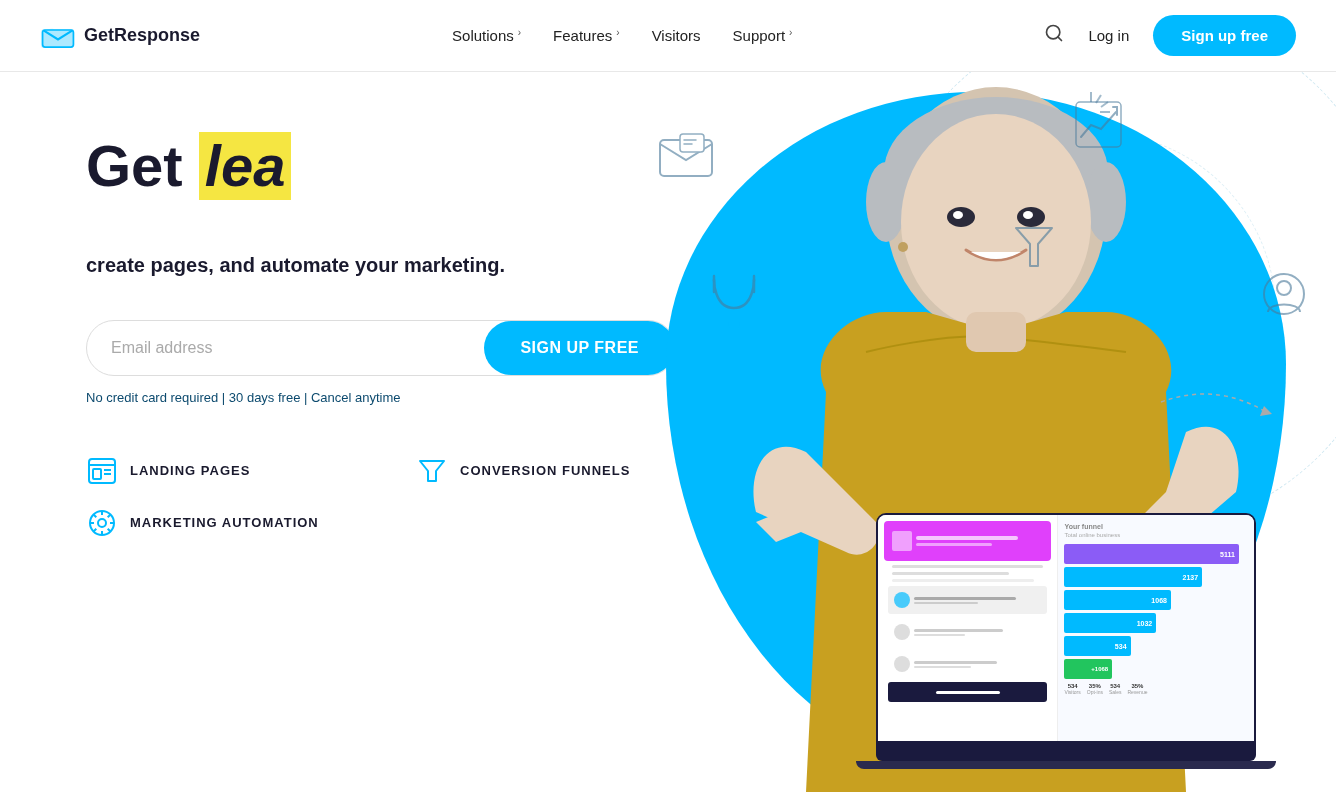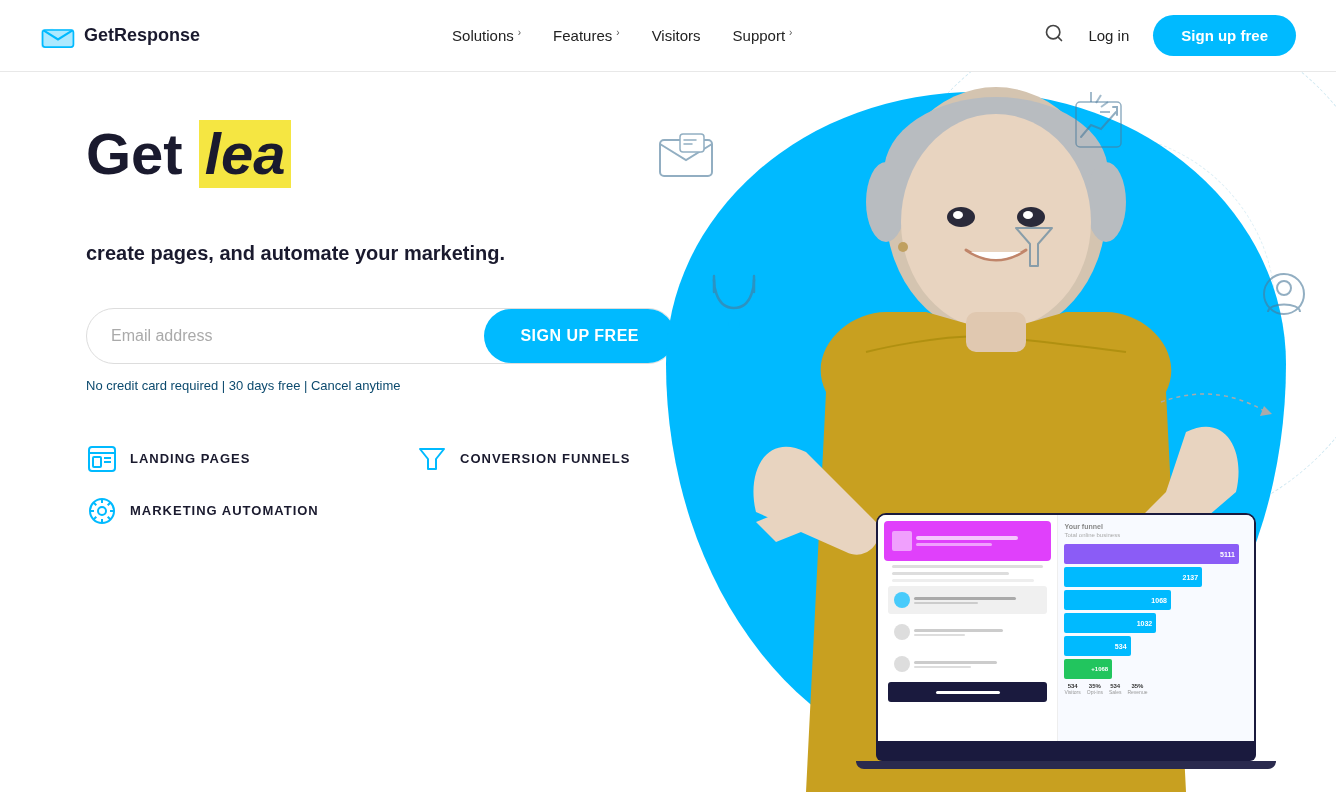--- a/index.html
+++ b/index.html
@@ -104,21 +104,21 @@
       height: 360px;
       border: 1px dashed #b0d8e8;
       border-radius: 50%;
       opacity: 0.4;
     }
 
     
     .hero-content {
       position: absolute;
       left: 86px;
-      top: 48px;
+      top: 60px;
       width: 600px;
     }
     .hero-title {
       font-size: 58px;
       font-weight: 900;
       color: #1a1a2e;
       line-height: 1.1;
       margin-bottom: 20px;
     }
     .hero-title .highlight-word {

